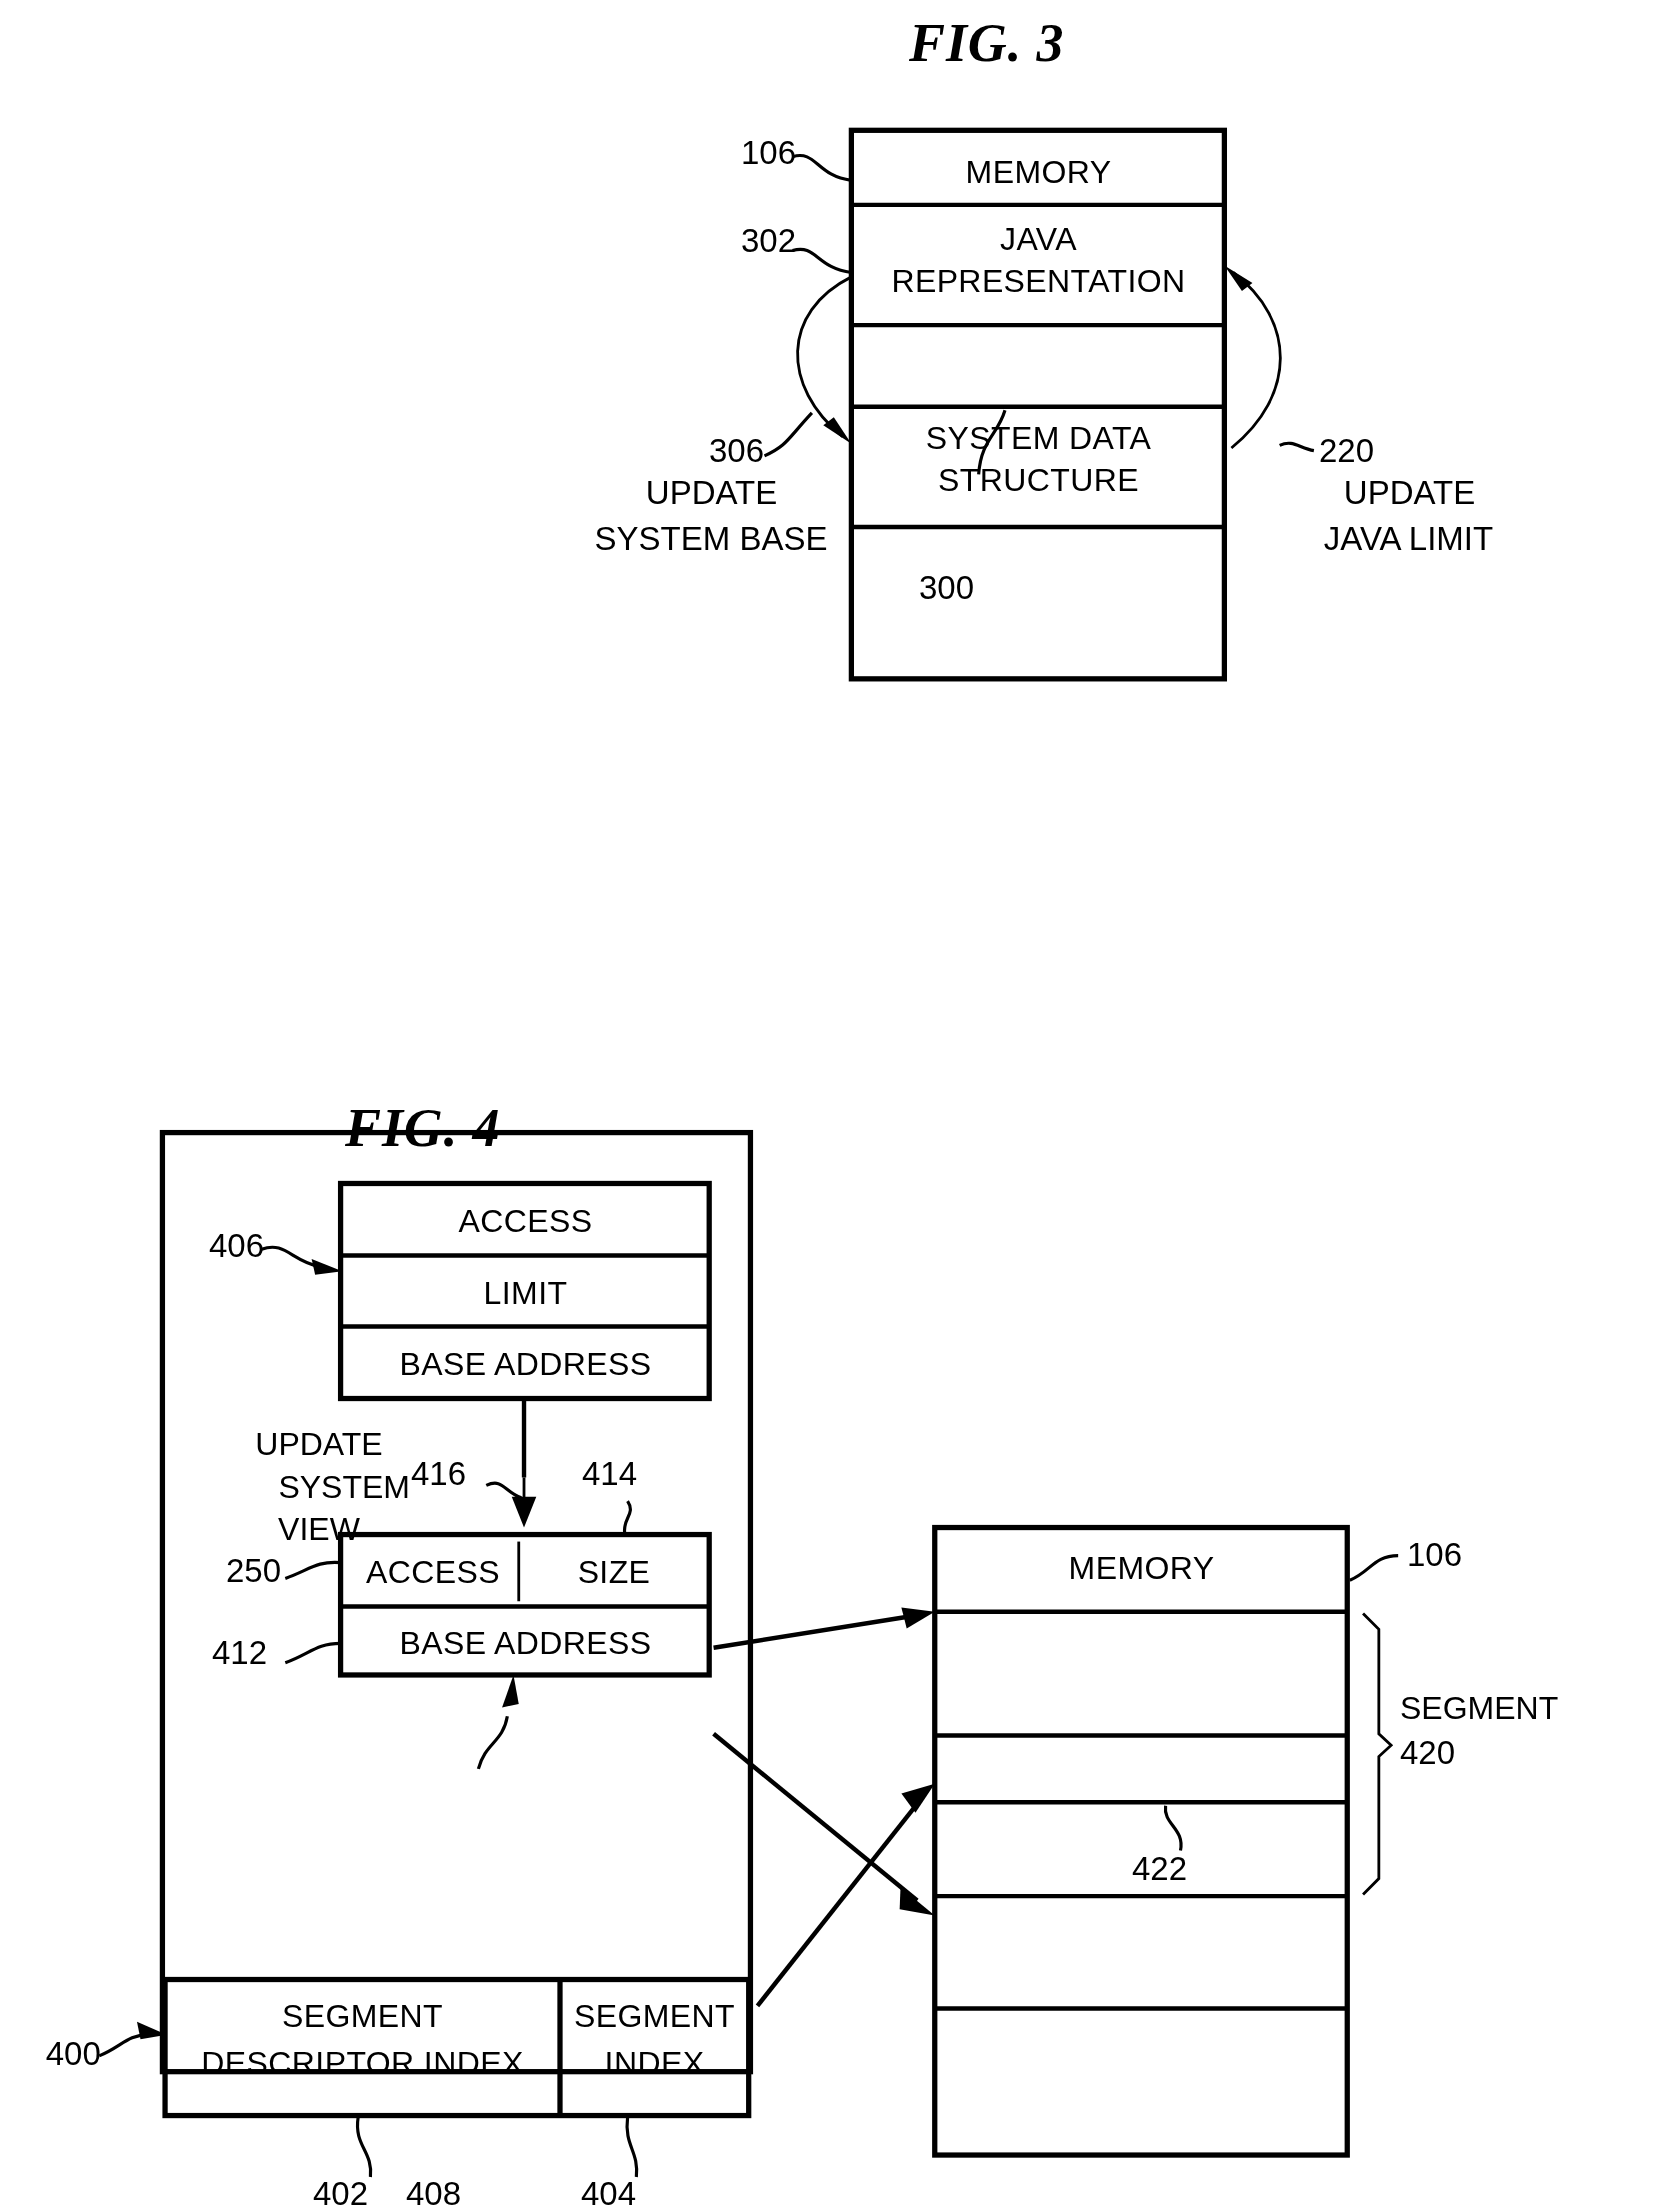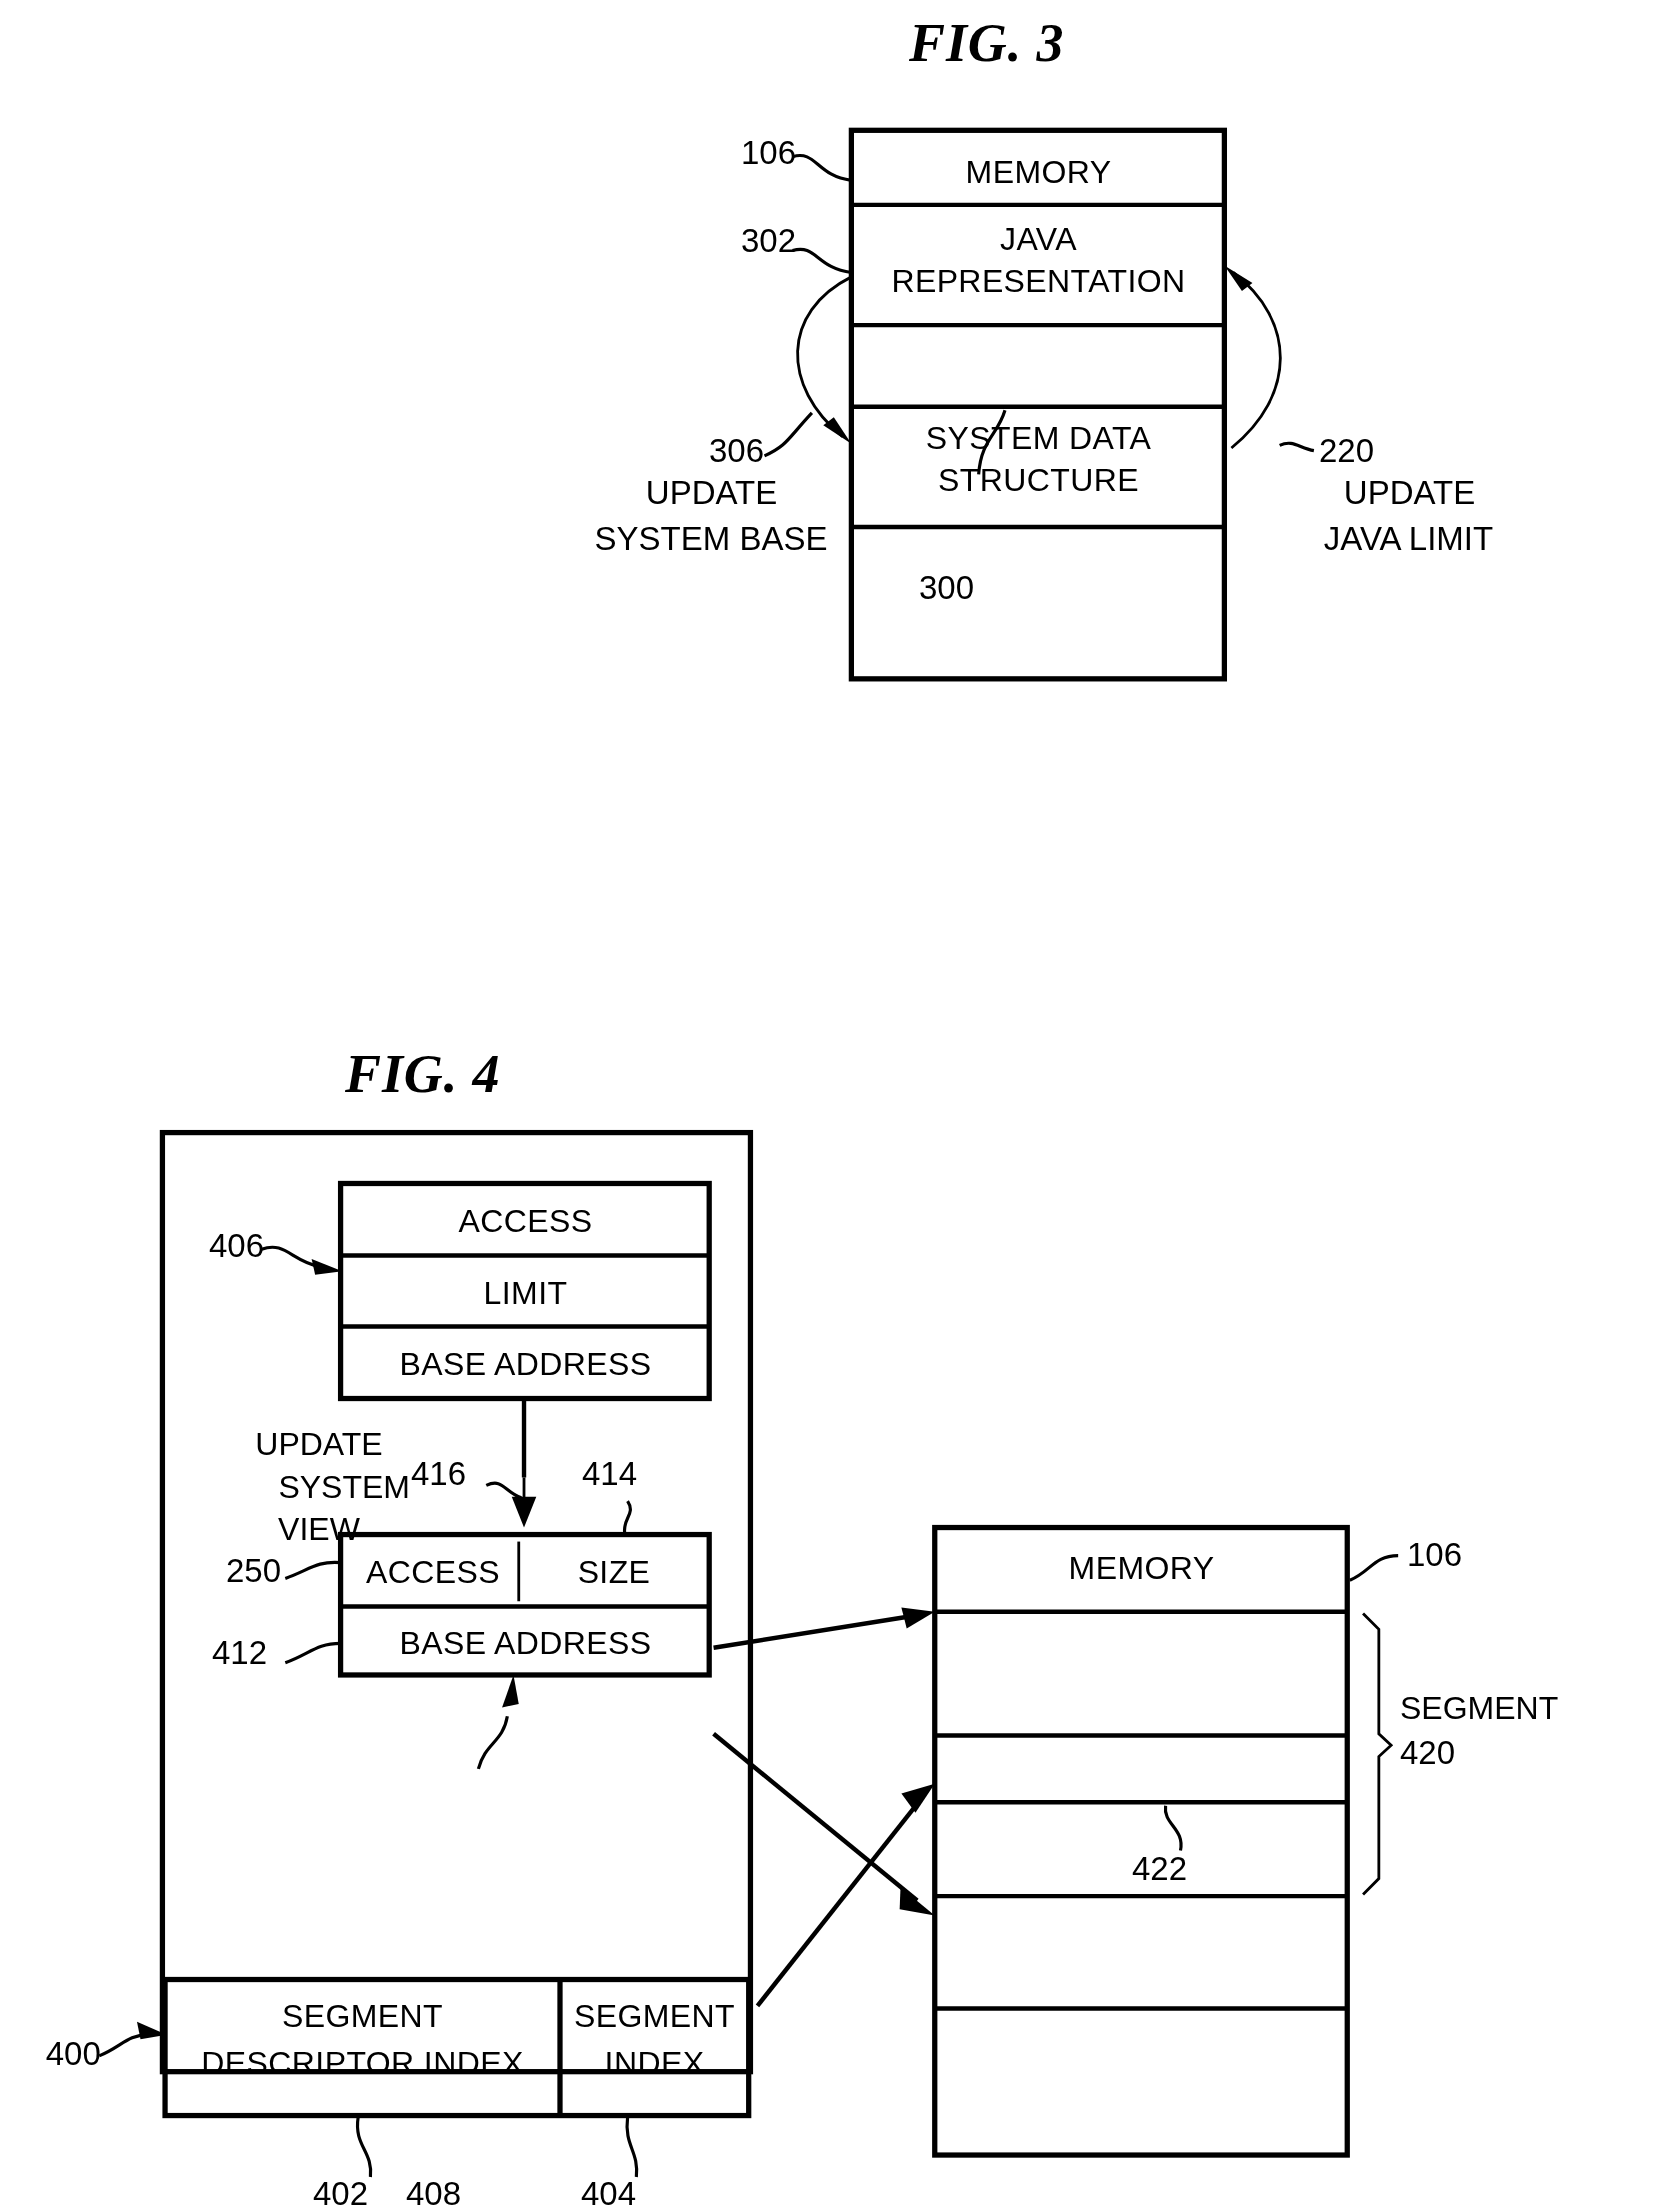--- a/index.html
+++ b/index.html
@@ -169,21 +169,21 @@
   <div style="position:absolute; left:897px; top:569px;" class="ref-num">300</div>
 
   <div style="position:absolute; left:650px; top:432px; width:92px; text-align:right;" class="ref-num">306</div>
   <div style="position:absolute; left:562px; top:474px; width:255px; text-align:center;" class="callout">UPDATE</div>
   <div style="position:absolute; left:553px; top:520px; width:272px; text-align:center;" class="callout">SYSTEM BASE</div>
 
   <div style="position:absolute; left:1297px; top:432px;" class="ref-num">220</div>
   <div style="position:absolute; left:1260px; top:474px; width:255px; text-align:center;" class="callout">UPDATE</div>
   <div style="position:absolute; left:1255px; top:520px; width:263px; text-align:center;" class="callout">JAVA LIMIT</div>
 
-  <div style="position:absolute; left:323px; top:1043px;" class="fig-title">FIG. 4</div>
+  <div style="position:absolute; left:323px; top:1097px;" class="fig-title">FIG. 4</div>
 
   <div style="position:absolute; left:163px; top:1227px; width:79px; text-align:right;" class="ref-num">406</div>
 
   <div style="position:absolute; left:319px; top:1203px; width:369px; text-align:center;" class="box-label">ACCESS</div>
   <div style="position:absolute; left:319px; top:1275px; width:369px; text-align:center;" class="box-label">LIMIT</div>
   <div style="position:absolute; left:319px; top:1346px; width:369px; text-align:center;" class="box-label">BASE ADDRESS</div>
 
   <div style="position:absolute; left:209px; top:1426px; width:176px; text-align:center;" class="callout-sm">UPDATE</div>
   <div style="position:absolute; left:204px; top:1469px; width:184px; text-align:right;" class="callout-sm">SYSTEM</div>
   <div style="position:absolute; left:209px; top:1511px; width:176px; text-align:center;" class="callout-sm">VIEW</div>

